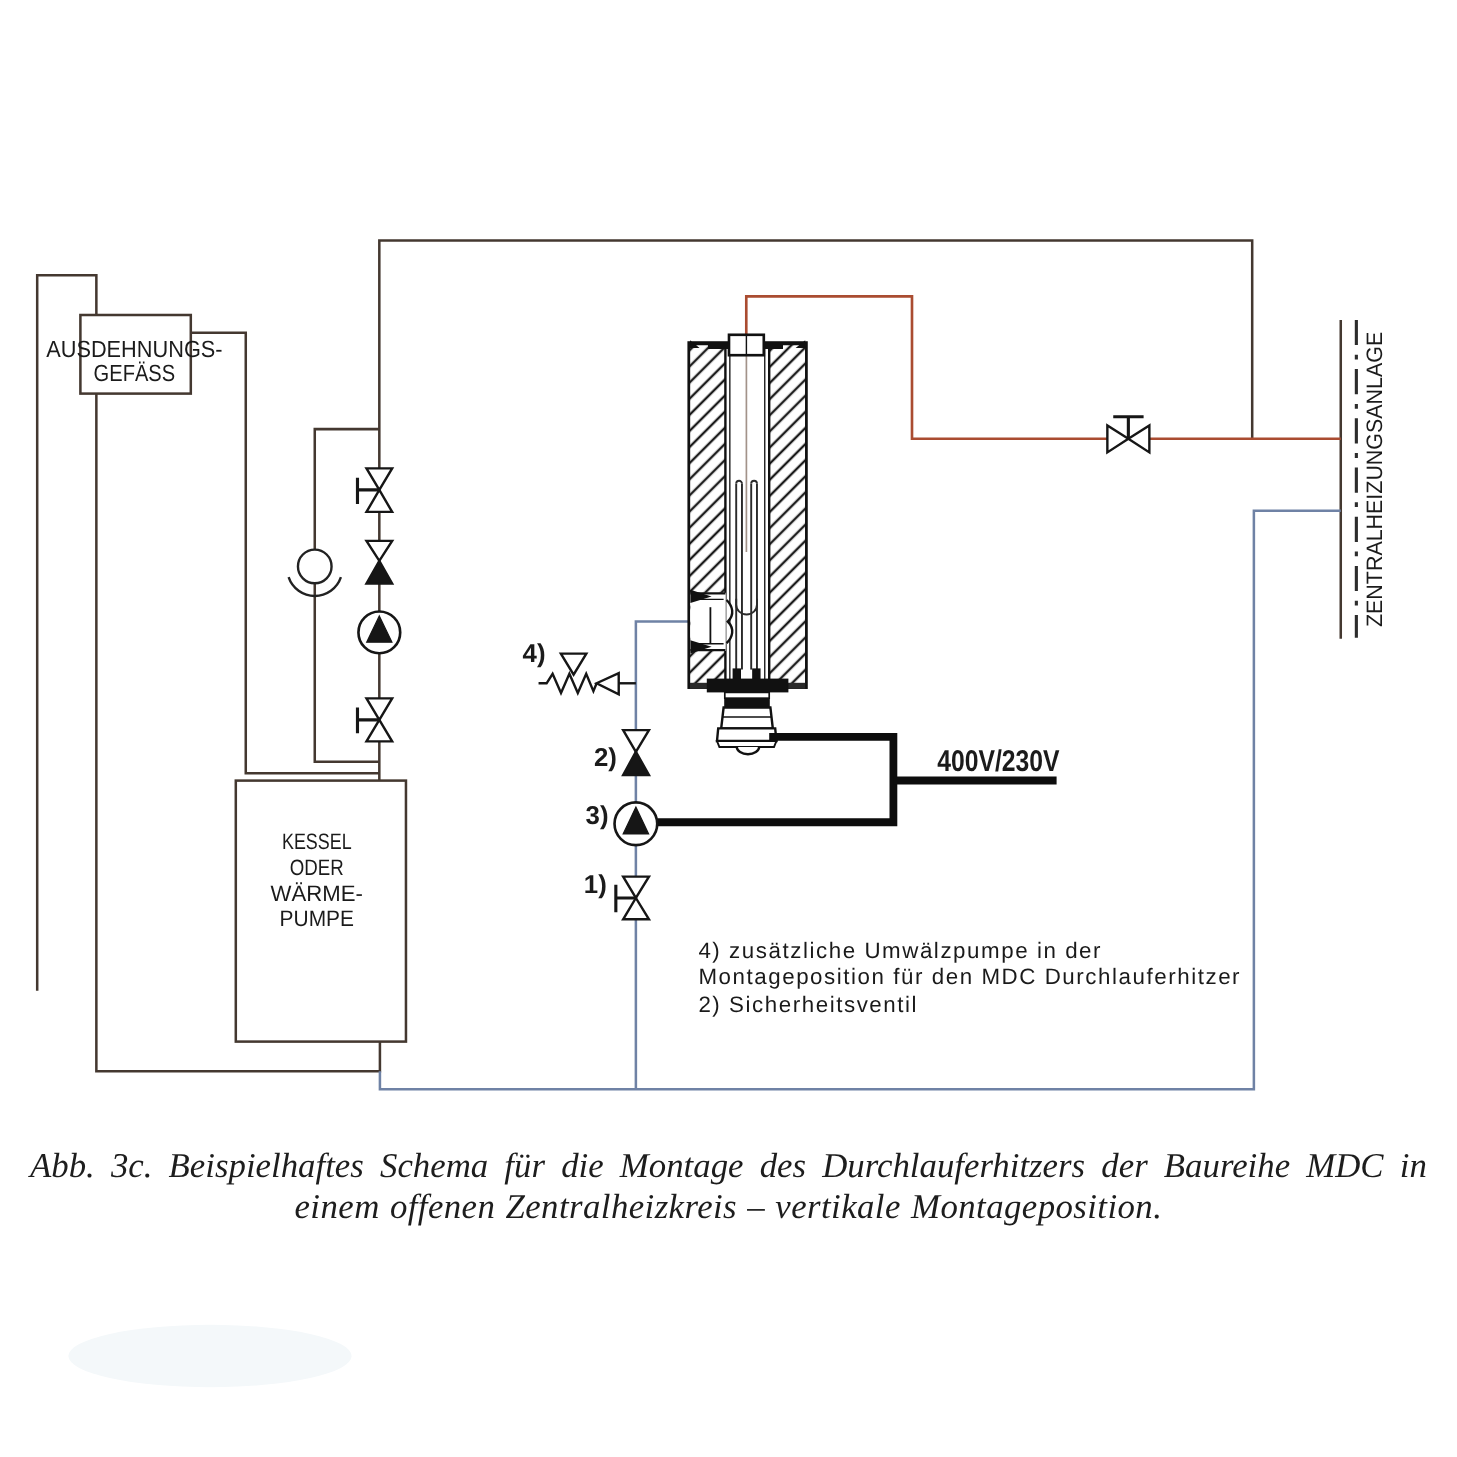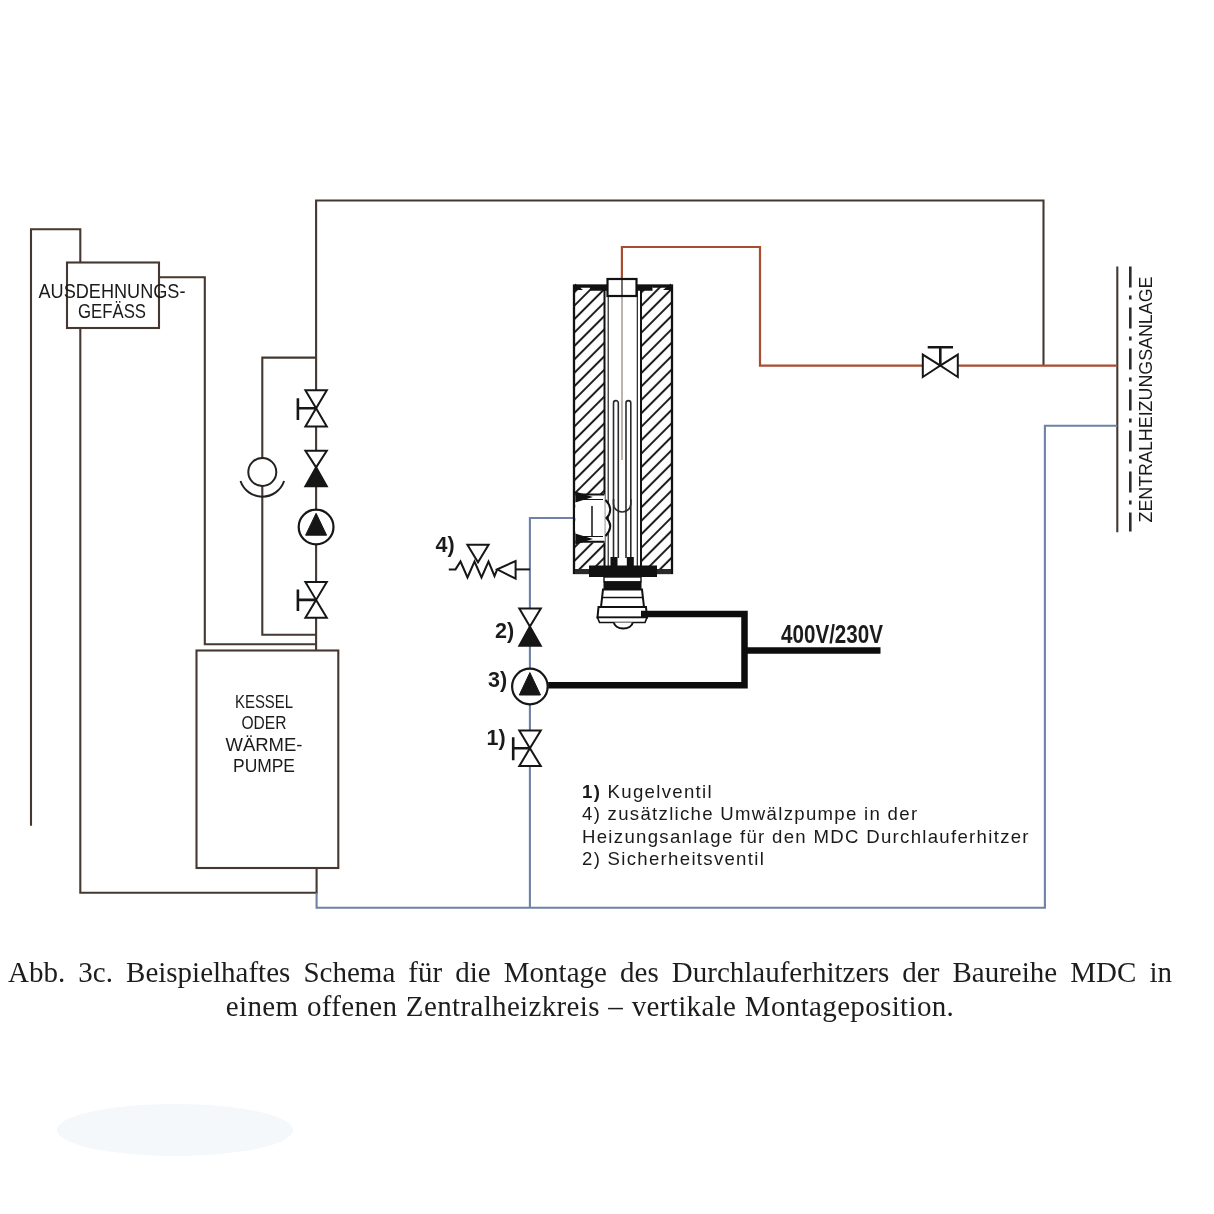--- a/index.html
+++ b/index.html
@@ -1,21 +1,21 @@
 <!DOCTYPE html>
 <html><head>
 <meta charset="utf-8">
 <style>
   html,body{margin:0;padding:0;background:#ffffff;}
   #page{position:relative;width:1214px;height:1214px;background:#ffffff;overflow:hidden;
         font-family:"Liberation Sans",sans-serif;}
   svg text{font-family:"Liberation Sans",sans-serif;}
-  #caption{position:absolute;left:8px;top:956px;width:1164px;
+  #caption{position:absolute;left:25px;top:956px;width:1164px;
            font-family:"Liberation Serif",serif;font-size:29px;color:#1d1d1d;
-           line-height:33.5px;}
+           line-height:33.5px;font-style:italic;}
   #cap1{text-align:justify;text-align-last:justify;}
   #cap2{text-align:center;letter-spacing:0.35px;word-spacing:0.9px;}
   #legend{position:absolute;left:582px;top:781px;width:470px;
           font-size:18.6px;color:#1a1a1a;line-height:22.4px;letter-spacing:1.3px;}
 </style>
 </head>
 <body>
 <div id="page">
 <svg width="1214" height="1214" viewBox="0 0 1214 1214" xmlns="http://www.w3.org/2000/svg">
   <defs>
@@ -185,23 +185,22 @@
     <text x="781" y="642.5" font-size="25" font-weight="bold" textLength="102" lengthAdjust="spacingAndGlyphs">400V/230V</text>
 
     <text x="435.5" y="552" font-size="21.5" font-weight="bold">4)</text>
     <text x="495" y="638" font-size="21.5" font-weight="bold">2)</text>
     <text x="488" y="686.5" font-size="21.5" font-weight="bold">3)</text>
     <text x="486.5" y="744.5" font-size="21.5" font-weight="bold">1)</text>
   </g>
 </svg>
 
 <div id="legend">
-  <div><b>1)</b> Kugelventil</div>
   <div>4) zusätzliche Umwälzpumpe in der</div>
-  <div>Heizungsanlage für den MDC Durchlauferhitzer</div>
+  <div>Montageposition für den MDC Durchlauferhitzer</div>
   <div>2) Sicherheitsventil</div>
 </div>
 
 <div id="caption">
   <div id="cap1">Abb.&nbsp;3c.&nbsp;Beispielhaftes Schema für die Montage des Durchlauferhitzers der Baureihe MDC in</div>
   <div id="cap2">einem offenen Zentralheizkreis – vertikale Montageposition.</div>
 </div>
 </div>
 
 </body></html>

